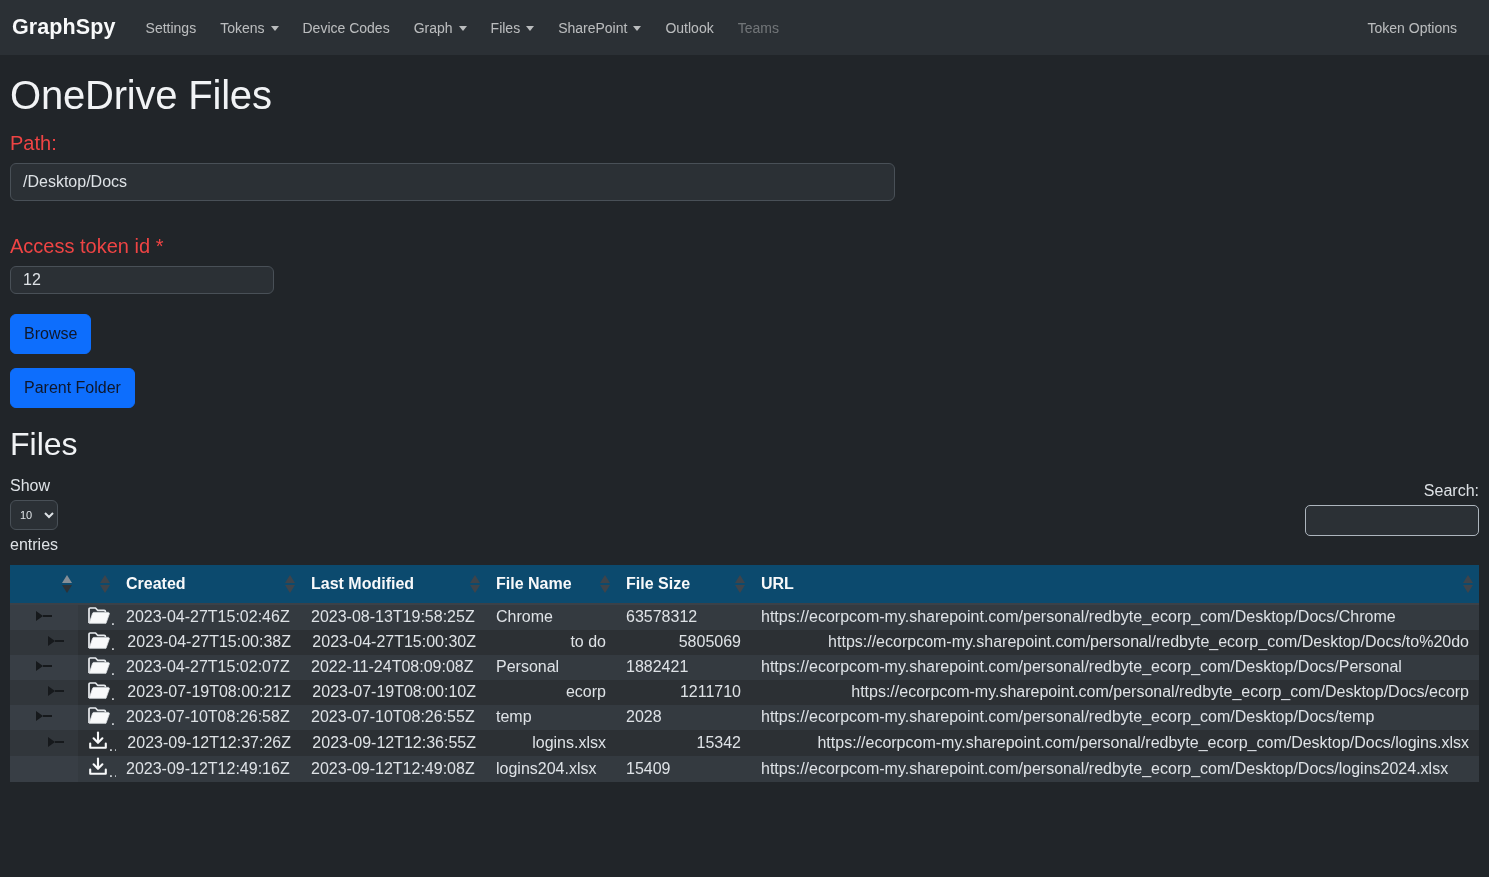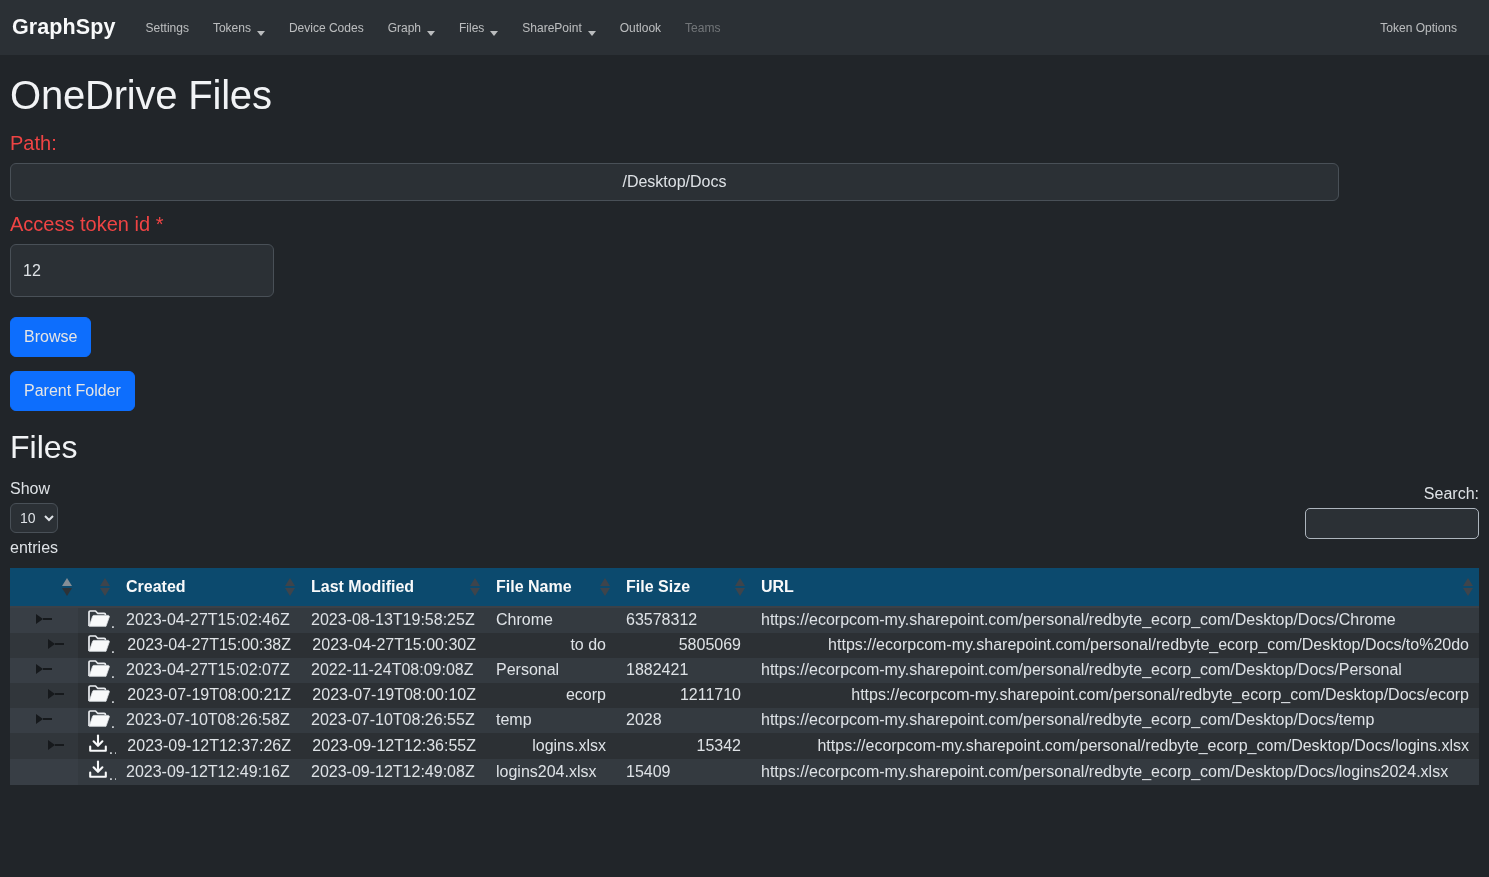--- a/index.html
+++ b/index.html
@@ -34,25 +34,25 @@
   }
   .nav-links {
     display: flex;
     align-items: center;
     gap: 0px;
     list-style: none;
     margin: 0; padding: 0;
   }
   .nav-item {
     display: flex;
-    align-items: flex-end;
+    align-items: center;
     gap: 5px;
     padding: 4px 12px;
     color: rgba(255,255,255,0.68);
-    font-size: 12px;
+    font-size: 14px;
     white-space: nowrap;
     cursor: pointer;
   }
   .nav-item.disabled { color: rgba(255,255,255,0.33); cursor: default; }
   .caret {
     width: 0; height: 0;
     border-left: 4.5px solid transparent;
     border-right: 4.5px solid transparent;
     border-top: 5px solid currentColor;
     display: inline-block;
@@ -90,28 +90,28 @@
     background: #2b3035;
     border: 1px solid #495057;
     border-radius: 6px;
     color: #dee2e6;
     font-size: 16px;
     padding: 7px 12px;
     font-family: inherit;
     outline: none;
   }
   .form-control::placeholder { color: #6c757d; }
-  #path-input { width: 1329px; height: 38px; margin-bottom: 12px; text-align: center; }
-  #token-input { width: 264px; height: 53px; margin-bottom: 20px; }
+  #path-input { width: 885px; height: 38px; margin-bottom: 34px; }
+  #token-input { width: 264px; height: 28px; margin-bottom: 20px; }
 
   .btn-primary {
     background: #0d6efd;
     border: 1px solid #0d6efd;
     border-radius: 6px;
-    color: #e5e5e5;
+    color: #0f172a;
     font-size: 16px;
     font-family: inherit;
     padding: 7px 13px;
     cursor: pointer;
     display: inline-block;
     line-height: 1.5;
   }
   .btn-row { margin-bottom: 14px; }
 
   h2.section-title {
@@ -134,21 +134,21 @@
     color: #dee2e6;
     line-height: 1.65;
     width: 120px;
   }
   .dt-length select {
     display: block;
     background: #2b3035;
     border: 1px solid #495057;
     border-radius: 6px;
     color: #dee2e6;
-    font-size: 14px;
+    font-size: 11px;
     font-family: inherit;
     padding: 3px 2px 3px 5px;
     margin: 1px 0 2px 0;
     width: 48px;
     height: 30px;
     outline: none;
     cursor: pointer;
   }
   .dt-filter {
     font-size: 16px;

